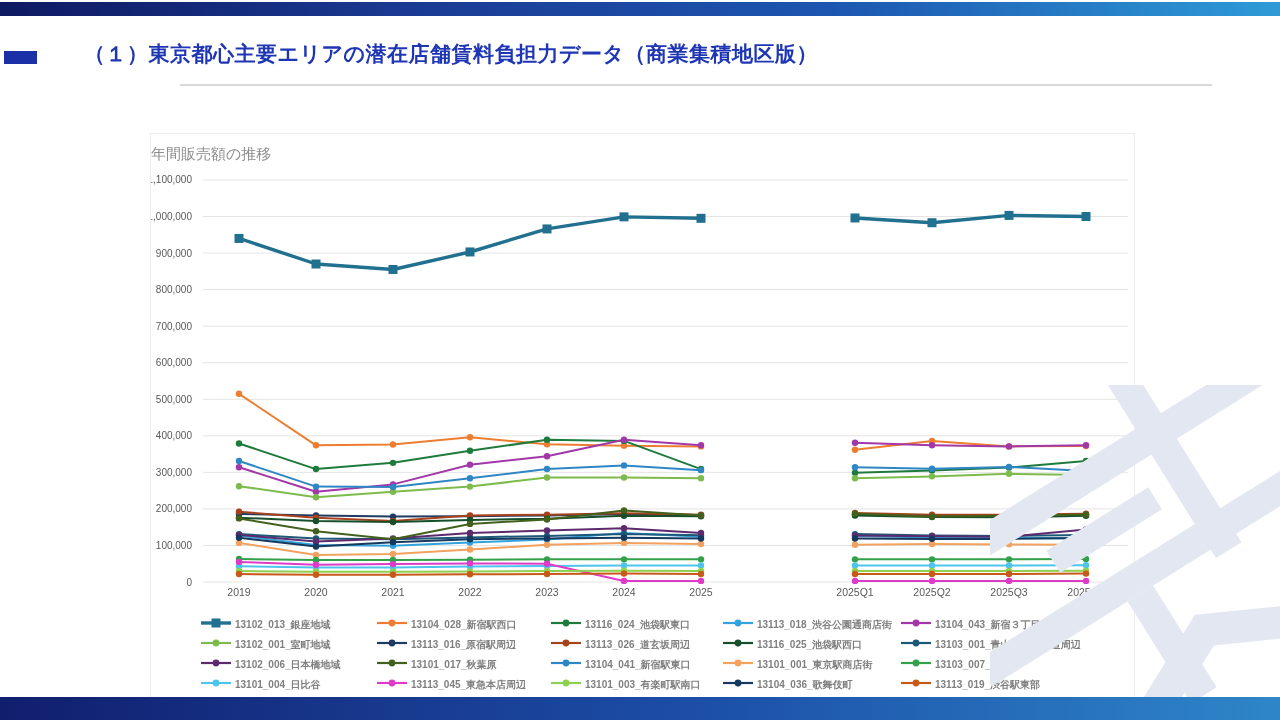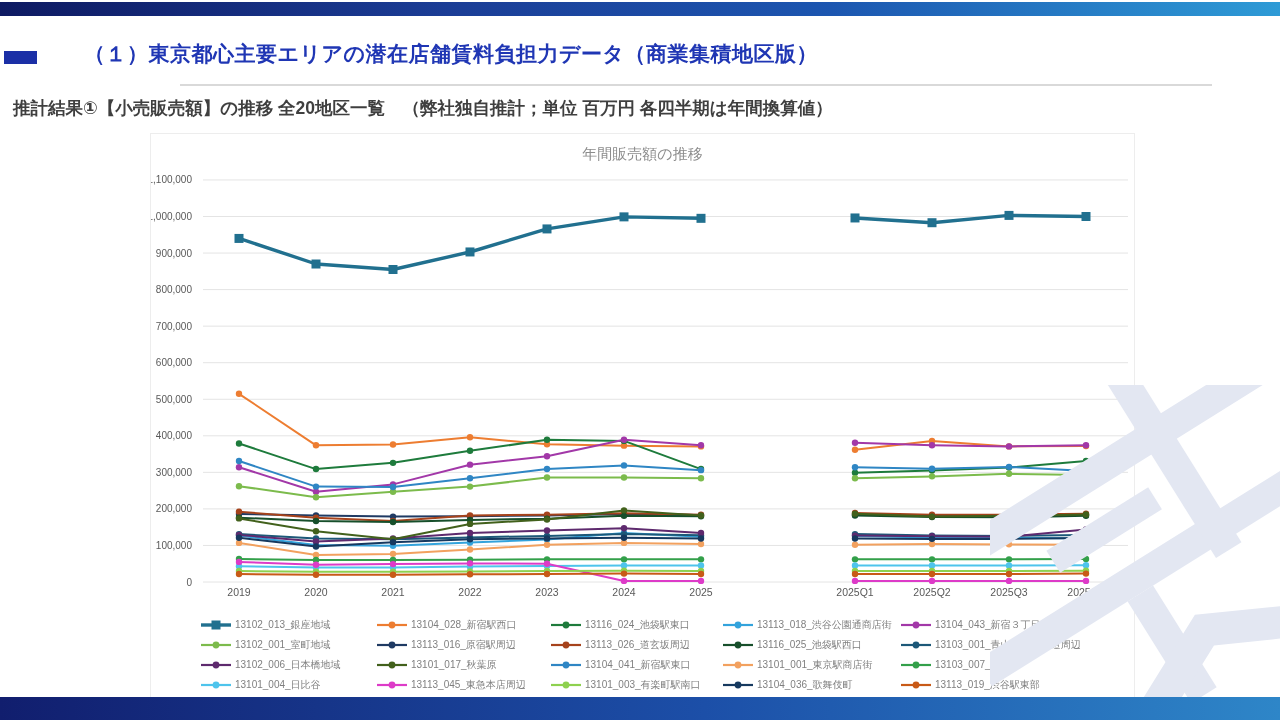--- a/index.html
+++ b/index.html
@@ -12,40 +12,39 @@
   .bottom-bar{position:absolute;left:0;top:697px;width:1280px;height:23px;
     background:linear-gradient(90deg,#111E6E 0%,#1C4FA8 55%,#2E86C8 100%);}
   .title-bullet{position:absolute;left:4px;top:51px;width:33px;height:13px;background:#1B2FA6;}
   .page-title{position:absolute;left:84px;top:40px;margin:0;font-size:21px;font-weight:bold;
     color:#1F36B4;letter-spacing:0.5px;white-space:nowrap;text-align:right;}
   .title-rule{position:absolute;left:180px;top:84px;width:1032px;height:2px;background:#D9D9D9;}
   .subtitle{position:absolute;left:13px;top:96px;margin:0;font-size:17.5px;font-weight:bold;
     color:#3F3F3F;white-space:nowrap;}
   .chart-card{position:absolute;left:150px;top:133px;width:985px;height:565px;background:#ffffff;
     border:1px solid #EDEDED;box-sizing:border-box;}
-  .chart-title{position:absolute;left:0;top:11px;width:100%;text-align:center;
+  .chart-title{position:absolute;left:0;top:11px;width:100%;
     font-size:15px;color:#8C8C8C;}
   #chart-svg{position:absolute;left:0;top:0;}
   .legend{position:absolute;left:50px;top:484px;display:grid;
     grid-template-columns:176px 174px 172px 178px 182px;row-gap:6px;column-gap:0px;}
-  .legend-item{display:flex;align-items:center;height:14px;overflow:hidden;}
+  .legend-item{display:flex;align-items:flex-start;height:14px;overflow:hidden;font-weight:bold;}
   .legend-item svg{flex:0 0 auto;margin-right:4px;}
   .legend-label{font-size:10px;color:#7F7F7F;white-space:nowrap;}
   .watermark{position:absolute;right:-70px;bottom:-45px;}
 </style>
 </head>
 <body>
 
 <div class="slide">
   <div class="top-bar"></div>
 
   <div class="title-bullet"></div>
   <h1 class="page-title">（１）東京都心主要エリアの潜在店舗賃料負担力データ（商業集積地区版）</h1>
   <div class="title-rule"></div>
-  <h2 class="subtitle">推計結果①【小売販売額】の推移 全20地区一覧　（弊社独自推計；単位 百万円 各四半期は年間換算値）</h2>
 
   <div class="chart-card">
     <svg id="chart-svg" width="983" height="478">
         <line x1="52" y1="448" x2="977" y2="448" stroke="#E4E4E4" stroke-width="1"></line>
         <text x="41" y="451.5" text-anchor="end" font-size="10" fill="#595959">0</text>
         <line x1="52" y1="411.45" x2="977" y2="411.45" stroke="#E4E4E4" stroke-width="1"></line>
         <text x="41" y="414.95" text-anchor="end" font-size="10" fill="#595959">100,000</text>
         <line x1="52" y1="374.9" x2="977" y2="374.9" stroke="#E4E4E4" stroke-width="1"></line>
         <text x="41" y="378.4" text-anchor="end" font-size="10" fill="#595959">200,000</text>
         <line x1="52" y1="338.35" x2="977" y2="338.35" stroke="#E4E4E4" stroke-width="1"></line>

